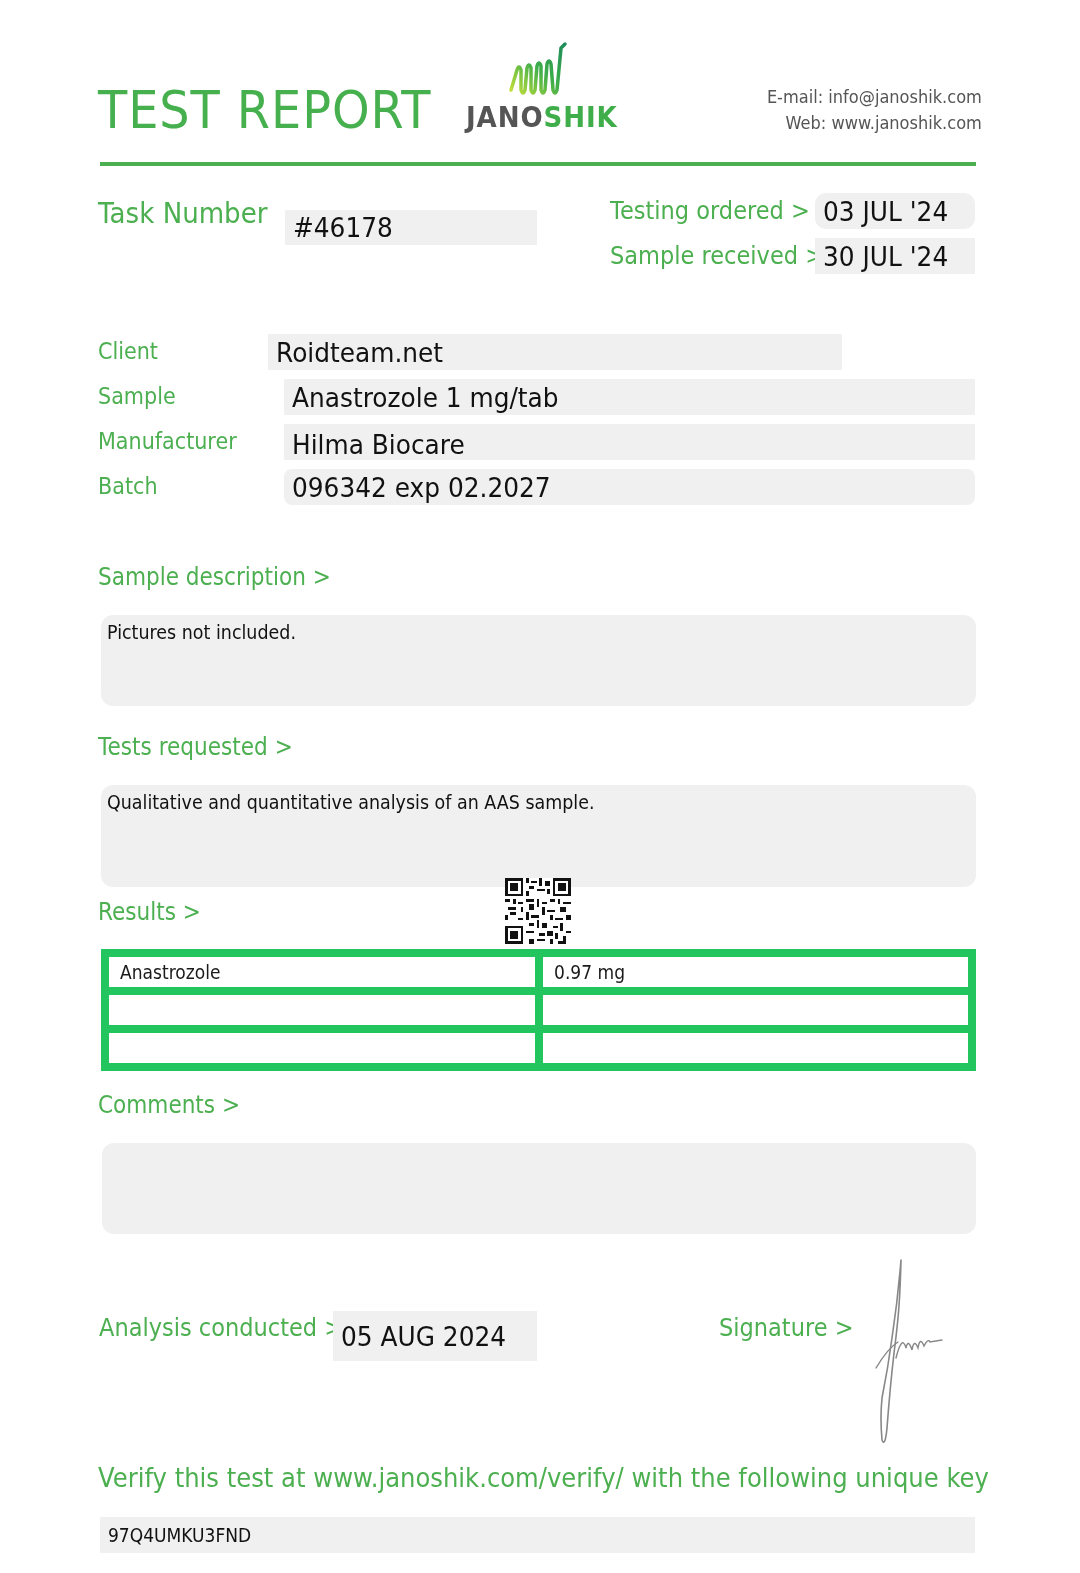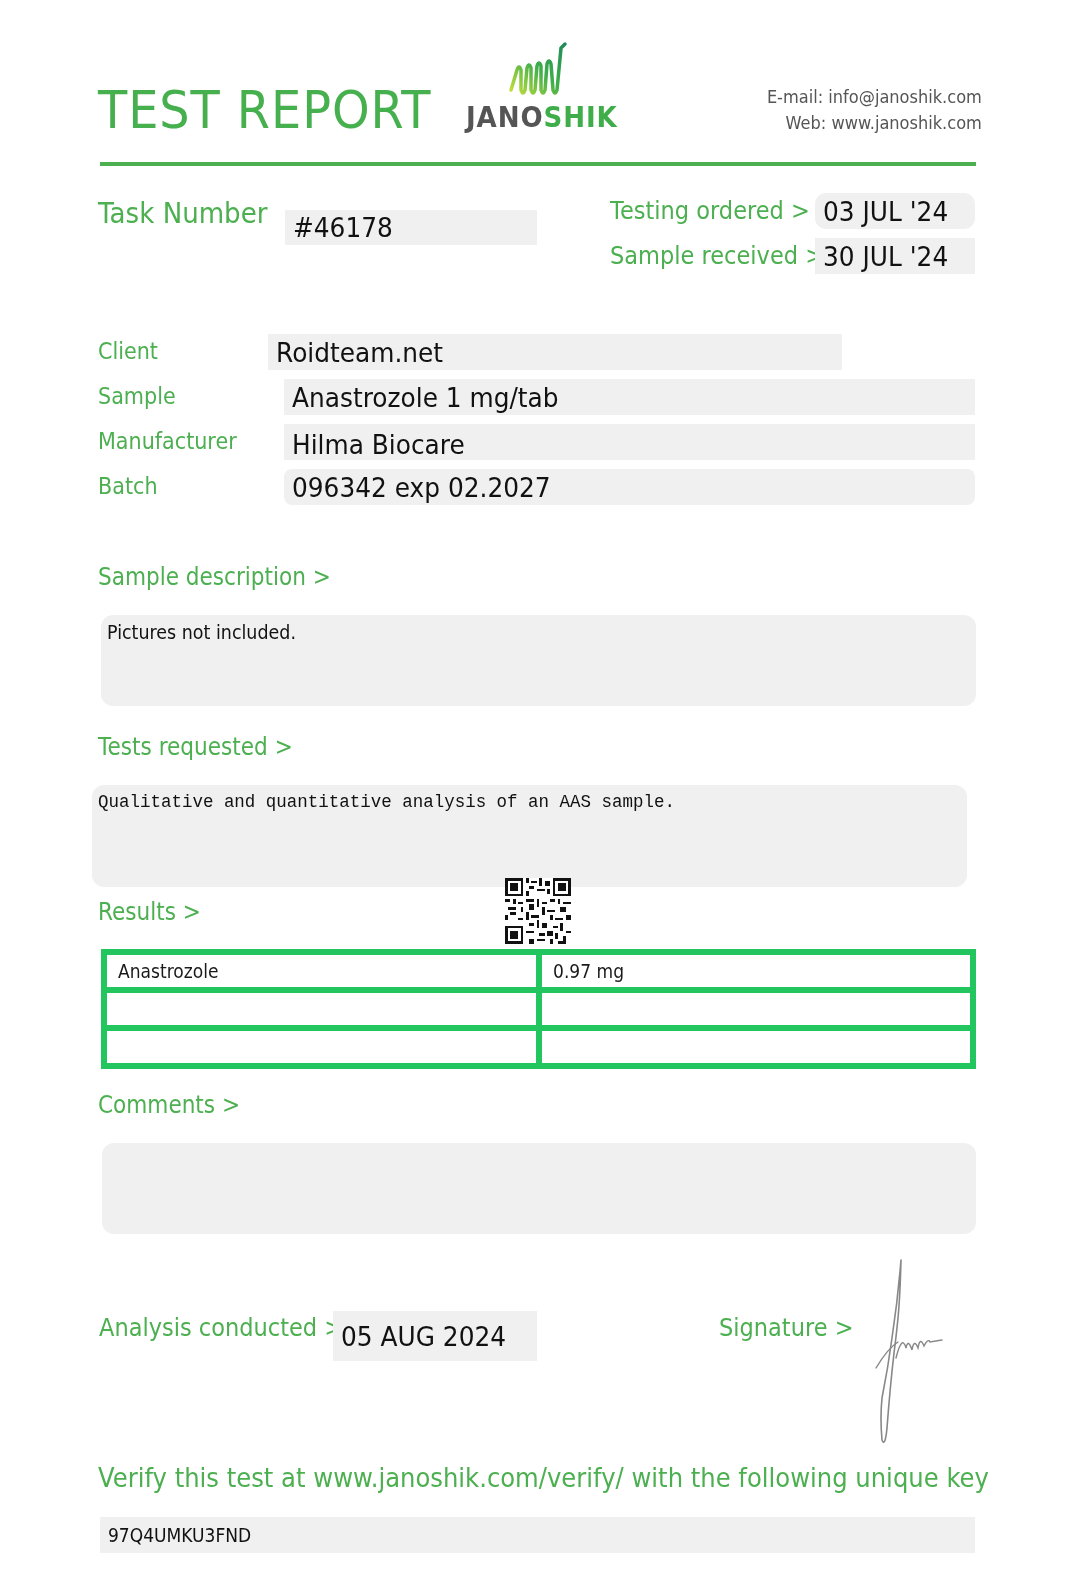--- a/index.html
+++ b/index.html
@@ -13,21 +13,21 @@
   .logo-text .lg { color: #3fae4a; }
   .contact { right: 98px; top: 84px; text-align: right; font-size: 18px; color: #555; line-height: 26px; transform: scaleX(0.9); transform-origin: right; }
   .rule { left: 100px; top: 162px; width: 876px; height: 4px; background: #4caf50; }
   .lbl { font-size: 26px; color: #4caf50; transform: scaleX(0.9); transform-origin: left; white-space: nowrap; }
   .lbl-sm { font-size: 23px; color: #4caf50; transform: scaleX(0.9); transform-origin: left; white-space: nowrap; }
   .field { background: #f0f0f0; font-size: 27px; color: #111; padding-left: 8px; display: flex; align-items: center; white-space: nowrap; }
   .field span { transform: scaleX(0.92); transform-origin: left; display: inline-block; }
   .box { background: #f0f0f0; font-size: 19px; color: #111; padding: 6px 6px; border-radius: 12px; }
   .box span { display: inline-block; transform: scaleX(0.92); transform-origin: left; }
   table.results { position: absolute; left: 101px; top: 949px; width: 875px; border-collapse: collapse; }
-  table.results td { border: 6px solid #22c55e; height: 38px; font-size: 19px; padding-left: 11px; width: 50%; }
+  table.results td { border: 8px solid #22c55e; height: 38px; font-size: 19px; padding-left: 11px; width: 50%; }
   table.results td span { display: inline-block; transform: scaleX(0.9); transform-origin: left; }
   .qr { left: 504px; top: 878px; width: 68px; height: 66px; }
   .verify { left: 98px; top: 1462px; font-size: 27px; color: #4caf50; white-space: nowrap; transform: scaleX(0.9); transform-origin: left; }
   .key { left: 100px; top: 1517px; width: 875px; height: 36px; background: #f0f0f0; display: flex; align-items: center; justify-content: flex-start; font-size: 19px; color: #111; }
   .key span { display: inline-block; transform: scaleX(0.9); }
   .sig { left: 868px; top: 1258px; width: 80px; height: 190px; }
 </style>
 </head>
 <body>
 
@@ -95,21 +95,21 @@
 <div class="abs field" style="left:284px;top:469px;width:691px;height:36px;border-radius:8px;">
   <span>096342 exp 02.2027</span>
 </div>
 
 <div class="abs lbl-sm" style="left:98px;top:563px;font-size:24px;">Sample description &gt;</div>
 <div class="abs box" style="left:101px;top:615px;width:875px;height:91px;">
   <span>Pictures not included.</span>
 </div>
 
 <div class="abs lbl-sm" style="left:98px;top:733px;font-size:24px;">Tests requested &gt;</div>
-<div class="abs box" style="left:92px;top:785px;width:875px;height:102px;font-family:Liberation Mono, monospace;">
+<div class="abs box" style="left:101px;top:785px;width:875px;height:102px;">
   <span>Qualitative and quantitative analysis of an AAS sample.</span>
 </div>
 
 <div class="abs lbl-sm" style="left:98px;top:898px;font-size:24px;">Results &gt;</div>
 
 <svg class="abs qr" viewBox="0 0 25 25" shape-rendering="crispEdges">
   <rect width="25" height="25" fill="#fff"></rect>
   <g fill="#111">
     <rect x="0" y="0" width="7" height="7"></rect>
       <rect x="1" y="1" width="5" height="5" fill="#fff"></rect>

